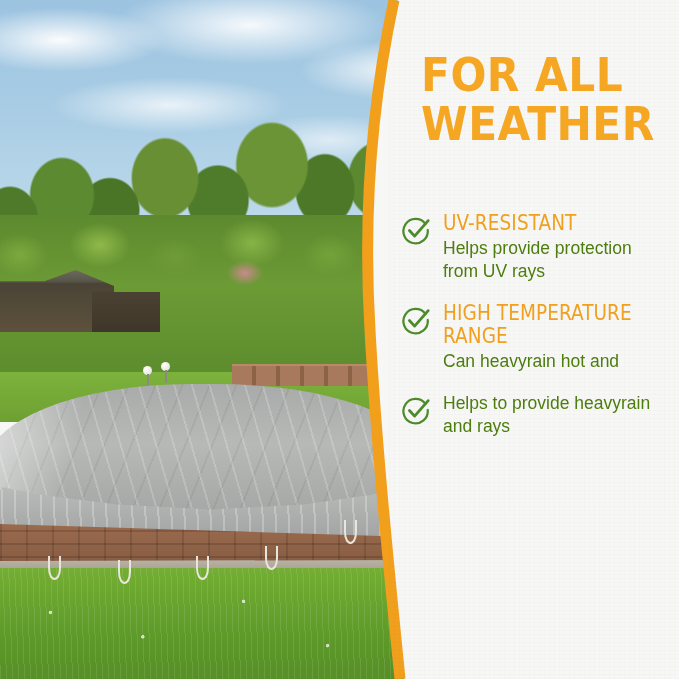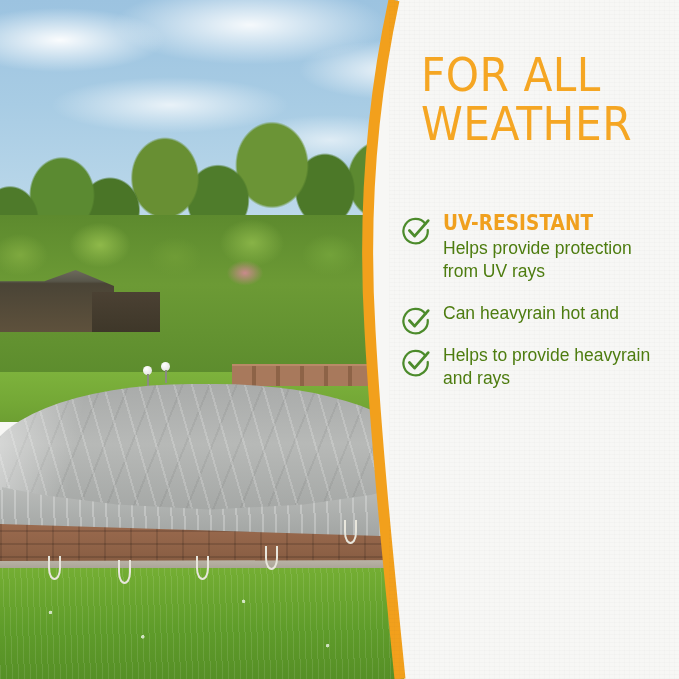--- a/index.html
+++ b/index.html
@@ -116,29 +116,29 @@
 
   
   .divider { position:absolute; left:0; top:0; width:679px; height:679px; pointer-events:none; }
 
   
   .panel { position:absolute; right:0; top:0; width:290px; height:679px; }
   .headline {
     position:absolute; left:32px; top:50px; width:250px;
     color:#F5A623;
     font-size:47px; line-height:49px;
-    font-weight:normal; letter-spacing:.5px;
+    font-weight:bold; letter-spacing:.5px;
     font-family:"DejaVu Sans", sans-serif;
     font-stretch:condensed;
   }
   .features { position:absolute; left:6px; top:212px; width:284px; }
   .feature { position:relative; padding-left:48px; margin-bottom:19px; }
   .check { position:absolute; left:6px; top:3px; width:30px; height:30px; }
   .ftitle {
-    color:#F0A01E; font-weight:bold; font-size:20.5px; line-height:23px;
+    color:#F0A01E; font-weight:normal; font-size:20.5px; line-height:23px;
     letter-spacing:.1px; font-family:"DejaVu Sans", sans-serif; font-stretch:condensed;
     margin-bottom:2px;
   }
   .fdesc { color:#4d7c0f; font-size:17.5px; line-height:23px; font-family:"Liberation Sans", sans-serif; }
   .texture {
     position:absolute; inset:0; pointer-events:none;
     background:
       repeating-linear-gradient(0deg, rgba(0,0,0,.016) 0px, rgba(0,0,0,.016) 1px, rgba(0,0,0,0) 1px, rgba(0,0,0,0) 4px),
       repeating-linear-gradient(90deg, rgba(0,0,0,.012) 0px, rgba(0,0,0,.012) 1px, rgba(0,0,0,0) 1px, rgba(0,0,0,0) 5px);
   }
@@ -208,20 +208,21 @@
           <div>Helps provide protection</div>
           <div>from UV rays</div>
         </div>
       </div>
 
       <div class="feature">
         <svg class="check" viewBox="0 0 32 32">
           <path d="M26 9.5 A13 13 0 1 0 28.5 16" fill="none" stroke="#4C8B2B" stroke-width="2.4" stroke-linecap="round"></path>
           <path d="M9 16.5 L14.5 22.5 L29 6" fill="none" stroke="#4C8B2B" stroke-width="3" stroke-linecap="round" stroke-linejoin="round"></path>
         </svg>
+        <div class="ftitle">HIGH TEMPERATURE RANGE</div>
         <div class="fdesc">
           <div>Can heavyrain hot and</div>
         </div>
       </div>
 
       <div class="feature">
         <svg class="check" viewBox="0 0 32 32">
           <path d="M26 9.5 A13 13 0 1 0 28.5 16" fill="none" stroke="#4C8B2B" stroke-width="2.4" stroke-linecap="round"></path>
           <path d="M9 16.5 L14.5 22.5 L29 6" fill="none" stroke="#4C8B2B" stroke-width="3" stroke-linecap="round" stroke-linejoin="round"></path>
         </svg>

